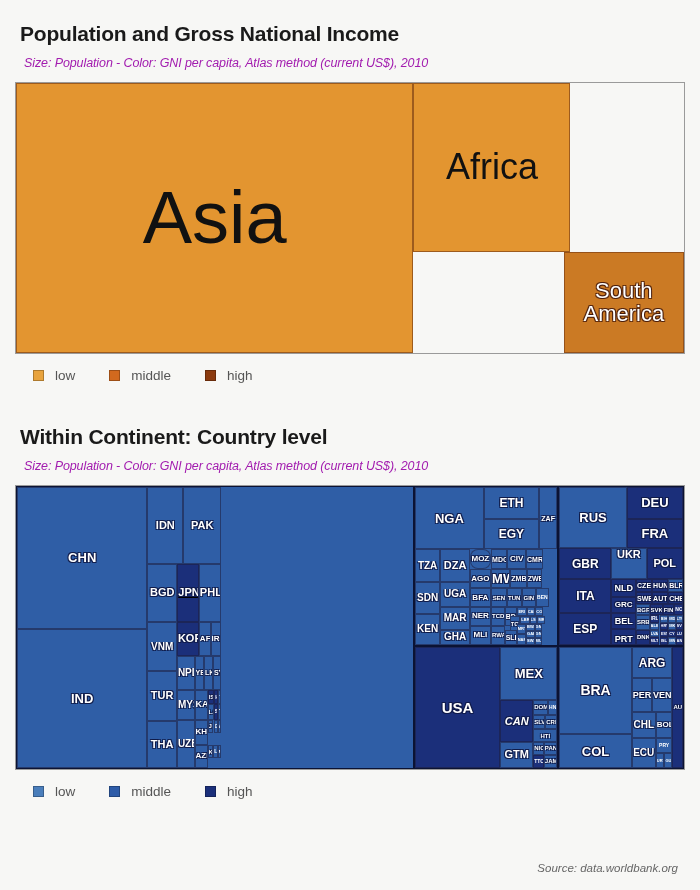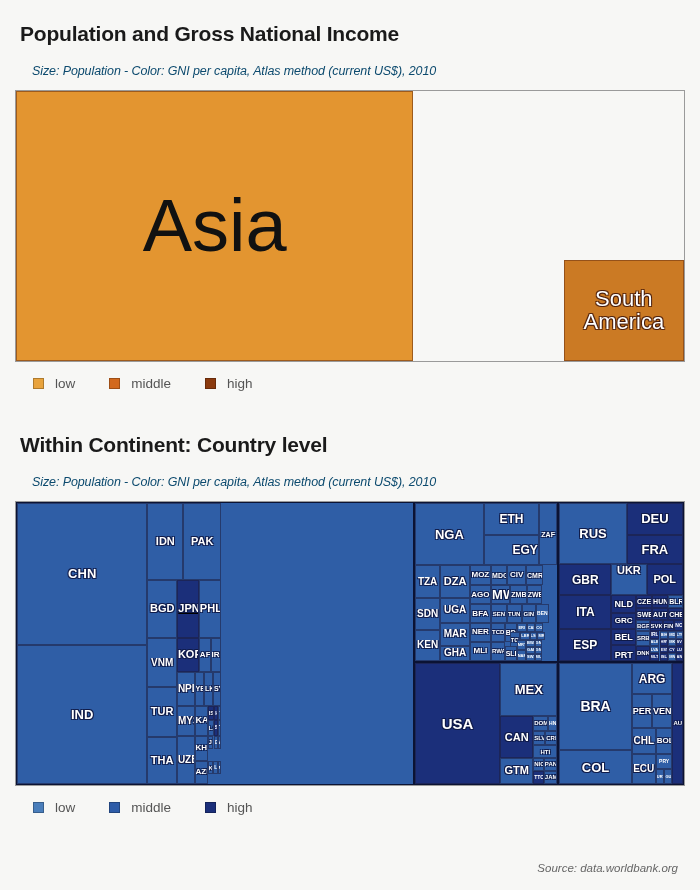--- a/index.html
+++ b/index.html
@@ -9,22 +9,22 @@
     font-family:"Liberation Sans", sans-serif;
     overflow:hidden;
   }
   .page{position:relative;width:700px;height:890px;box-sizing:border-box;padding:0 15px;}
 
   h1.title{
     font-size:21px;font-weight:bold;color:#1a1a1a;
     margin:0;padding:22px 0 0 5px;letter-spacing:-0.2px;
   }
   .subtitle{
-    font-size:12.5px;font-style:italic;color:#0c4a6e;
-    margin:12px;padding:6px 0 0 5px;letter-spacing:-0.1px;
+    font-size:12.5px;font-style:italic;color:#a21caf;
+    margin:4px;padding:6px 0 0 5px;letter-spacing:-0.1px;
   }
 
   .treemap{
     position:relative;margin-top:12px;
     border:1px solid #9a9a9a;box-sizing:border-box;
     overflow:hidden;
   }
   #tm-continent{height:272px;}
   #tm-country{height:285px;}
 
@@ -83,20 +83,23 @@
 
 <div class="page">
 
   <h1 class="title">Population and Gross National Income</h1>
   <p class="subtitle">Size: Population - Color: GNI per capita, Atlas method (current US$), 2010</p>
 
   <div class="treemap" id="tm-continent">
       <div class="cell" style="left: 0%; top: 0%; width: 59.5%; height: 100%; background: rgb(227, 149, 48); border-color: rgba(120, 60, 20, 0.65);">
         <span class="lbl lbl-dark" style="font-size: 74px;">Asia</span>
       </div>
+      <div class="cell" style="left: 59.5%; top: 0%; width: 23.5%; height: 62.5%; background: rgb(227, 149, 48); border-color: rgba(120, 60, 20, 0.65);">
+        <span class="lbl lbl-dark" style="font-size: 36px;">Africa</span>
+      </div>
       <div class="cell" style="left: 82%; top: 62.5%; width: 18%; height: 37.5%; background: rgb(203, 122, 36); border-color: rgba(120, 60, 20, 0.65);">
         <span class="lbl lbl-light" style="font-size: 22px; white-space: normal; line-height: 1.08;">South America</span>
       </div>
     </div>
 
   <div class="legend" id="legend-continent">
       <div class="item">
         <span class="sw" style="background: rgb(232, 163, 61);"></span>
         <span>low</span>
       </div>
@@ -220,21 +223,21 @@
           </div>
         </div>
         <div class="cell grp" style="left: 59.55%; top: 0%; width: 21.65%; height: 56.5%; background: rgb(47, 94, 166); display: block;">
           <div class="cell" style="left: 0%; top: 0%; width: 48.5%; height: 39.5%; background: rgb(47, 94, 166); align-items: center; justify-content: center;">
             <span class="lbl" style="font-size: 13px;">NGA</span>
           </div>
           <div class="cell" style="left: 48.5%; top: 0%; width: 38.5%; height: 20.5%; background: rgb(47, 94, 166); align-items: center; justify-content: center;">
             <span class="lbl" style="font-size: 12px;">ETH</span>
           </div>
           <div class="cell" style="left: 48.5%; top: 20.5%; width: 38.5%; height: 19%; background: rgb(47, 94, 166); align-items: center; justify-content: center;">
-            <span class="lbl" style="font-size: 12px; text-align: right;">EGY</span>
+            <span class="lbl" style="font-size: 12px;">EGY</span>
           </div>
           <div class="cell" style="left: 87%; top: 0%; width: 13%; height: 39.5%; background: rgb(47, 94, 166); align-items: center; justify-content: center;">
             <span class="lbl" style="font-size: 7px;">ZAF</span>
           </div>
           <div class="cell" style="left: 0%; top: 39.5%; width: 18%; height: 20.5%; background: rgb(47, 94, 166); align-items: center; justify-content: center;">
             <span class="lbl" style="font-size: 10px;">TZA</span>
           </div>
           <div class="cell" style="left: 0%; top: 60%; width: 18%; height: 20.5%; background: rgb(47, 94, 166); align-items: center; justify-content: center;">
             <span class="lbl" style="font-size: 10px;">SDN</span>
           </div>
@@ -246,21 +249,21 @@
           </div>
           <div class="cell" style="left: 18%; top: 60%; width: 20.5%; height: 16%; background: rgb(47, 94, 166); align-items: center; justify-content: center;">
             <span class="lbl" style="font-size: 10px;">UGA</span>
           </div>
           <div class="cell" style="left: 18%; top: 76%; width: 20.5%; height: 14.5%; background: rgb(47, 94, 166); align-items: center; justify-content: center;">
             <span class="lbl" style="font-size: 10px;">MAR</span>
           </div>
           <div class="cell" style="left: 18%; top: 90.5%; width: 20.5%; height: 9.5%; background: rgb(47, 94, 166); align-items: center; justify-content: center;">
             <span class="lbl" style="font-size: 10px;">GHA</span>
           </div>
-          <div class="cell" style="left: 38.5%; top: 39.5%; width: 15%; height: 12.5%; background: rgb(47, 94, 166); align-items: center; justify-content: center;">
+          <div class="cell" style="left: 38.5%; top: 39.5%; width: 15%; height: 12.5%; background: rgb(47, 94, 166); align-items: center; justify-content: center; border-radius: 8px;">
             <span class="lbl" style="font-size: 8px;">MOZ</span>
           </div>
           <div class="cell" style="left: 38.5%; top: 52%; width: 15%; height: 12%; background: rgb(47, 94, 166); align-items: center; justify-content: center;">
             <span class="lbl" style="font-size: 8px;">AGO</span>
           </div>
           <div class="cell" style="left: 38.5%; top: 64%; width: 15%; height: 12%; background: rgb(47, 94, 166); align-items: center; justify-content: center;">
             <span class="lbl" style="font-size: 8px;">BFA</span>
           </div>
           <div class="cell" style="left: 38.5%; top: 76%; width: 15%; height: 12%; background: rgb(47, 94, 166); align-items: center; justify-content: center;">
             <span class="lbl" style="font-size: 8px;">NER</span>
@@ -478,21 +481,21 @@
             <span class="lbl" style="font-size: 4px; text-shadow: none;">AND</span>
           </div>
         </div>
         <div class="cell grp" style="left: 59.55%; top: 56.5%; width: 21.65%; height: 43.5%; background: rgb(47, 94, 166); display: block;">
           <div class="cell" style="left: 0%; top: 0%; width: 60%; height: 100%; background: rgb(27, 47, 122); align-items: center; justify-content: center;">
             <span class="lbl" style="font-size: 15px;">USA</span>
           </div>
           <div class="cell" style="left: 60%; top: 0%; width: 40%; height: 44%; background: rgb(47, 94, 166); align-items: center; justify-content: center;">
             <span class="lbl" style="font-size: 13px;">MEX</span>
           </div>
-          <div class="cell" style="left: 60%; top: 44%; width: 23%; height: 34.5%; background: rgb(27, 47, 122); align-items: center; justify-content: center;">
+          <div class="cell" style="left: 60%; top: 44%; width: 23%; height: 34.5%; background: rgb(27, 47, 122); align-items: center; justify-content: center; font-style: italic;">
             <span class="lbl" style="font-size: 11px;">CAN</span>
           </div>
           <div class="cell" style="left: 60%; top: 78.5%; width: 23%; height: 21.5%; background: rgb(47, 94, 166); align-items: center; justify-content: center;">
             <span class="lbl" style="font-size: 11px;">GTM</span>
           </div>
           <div class="cell" style="left: 83%; top: 44%; width: 10.5%; height: 12%; background: rgb(47, 94, 166); align-items: center; justify-content: center;">
             <span class="lbl" style="font-size: 6px;">DOM</span>
           </div>
           <div class="cell" style="left: 93.5%; top: 44%; width: 6.5%; height: 12%; background: rgb(47, 94, 166); align-items: center; justify-content: center;">
             <span class="lbl" style="font-size: 5px; text-shadow: none;">HND</span>

